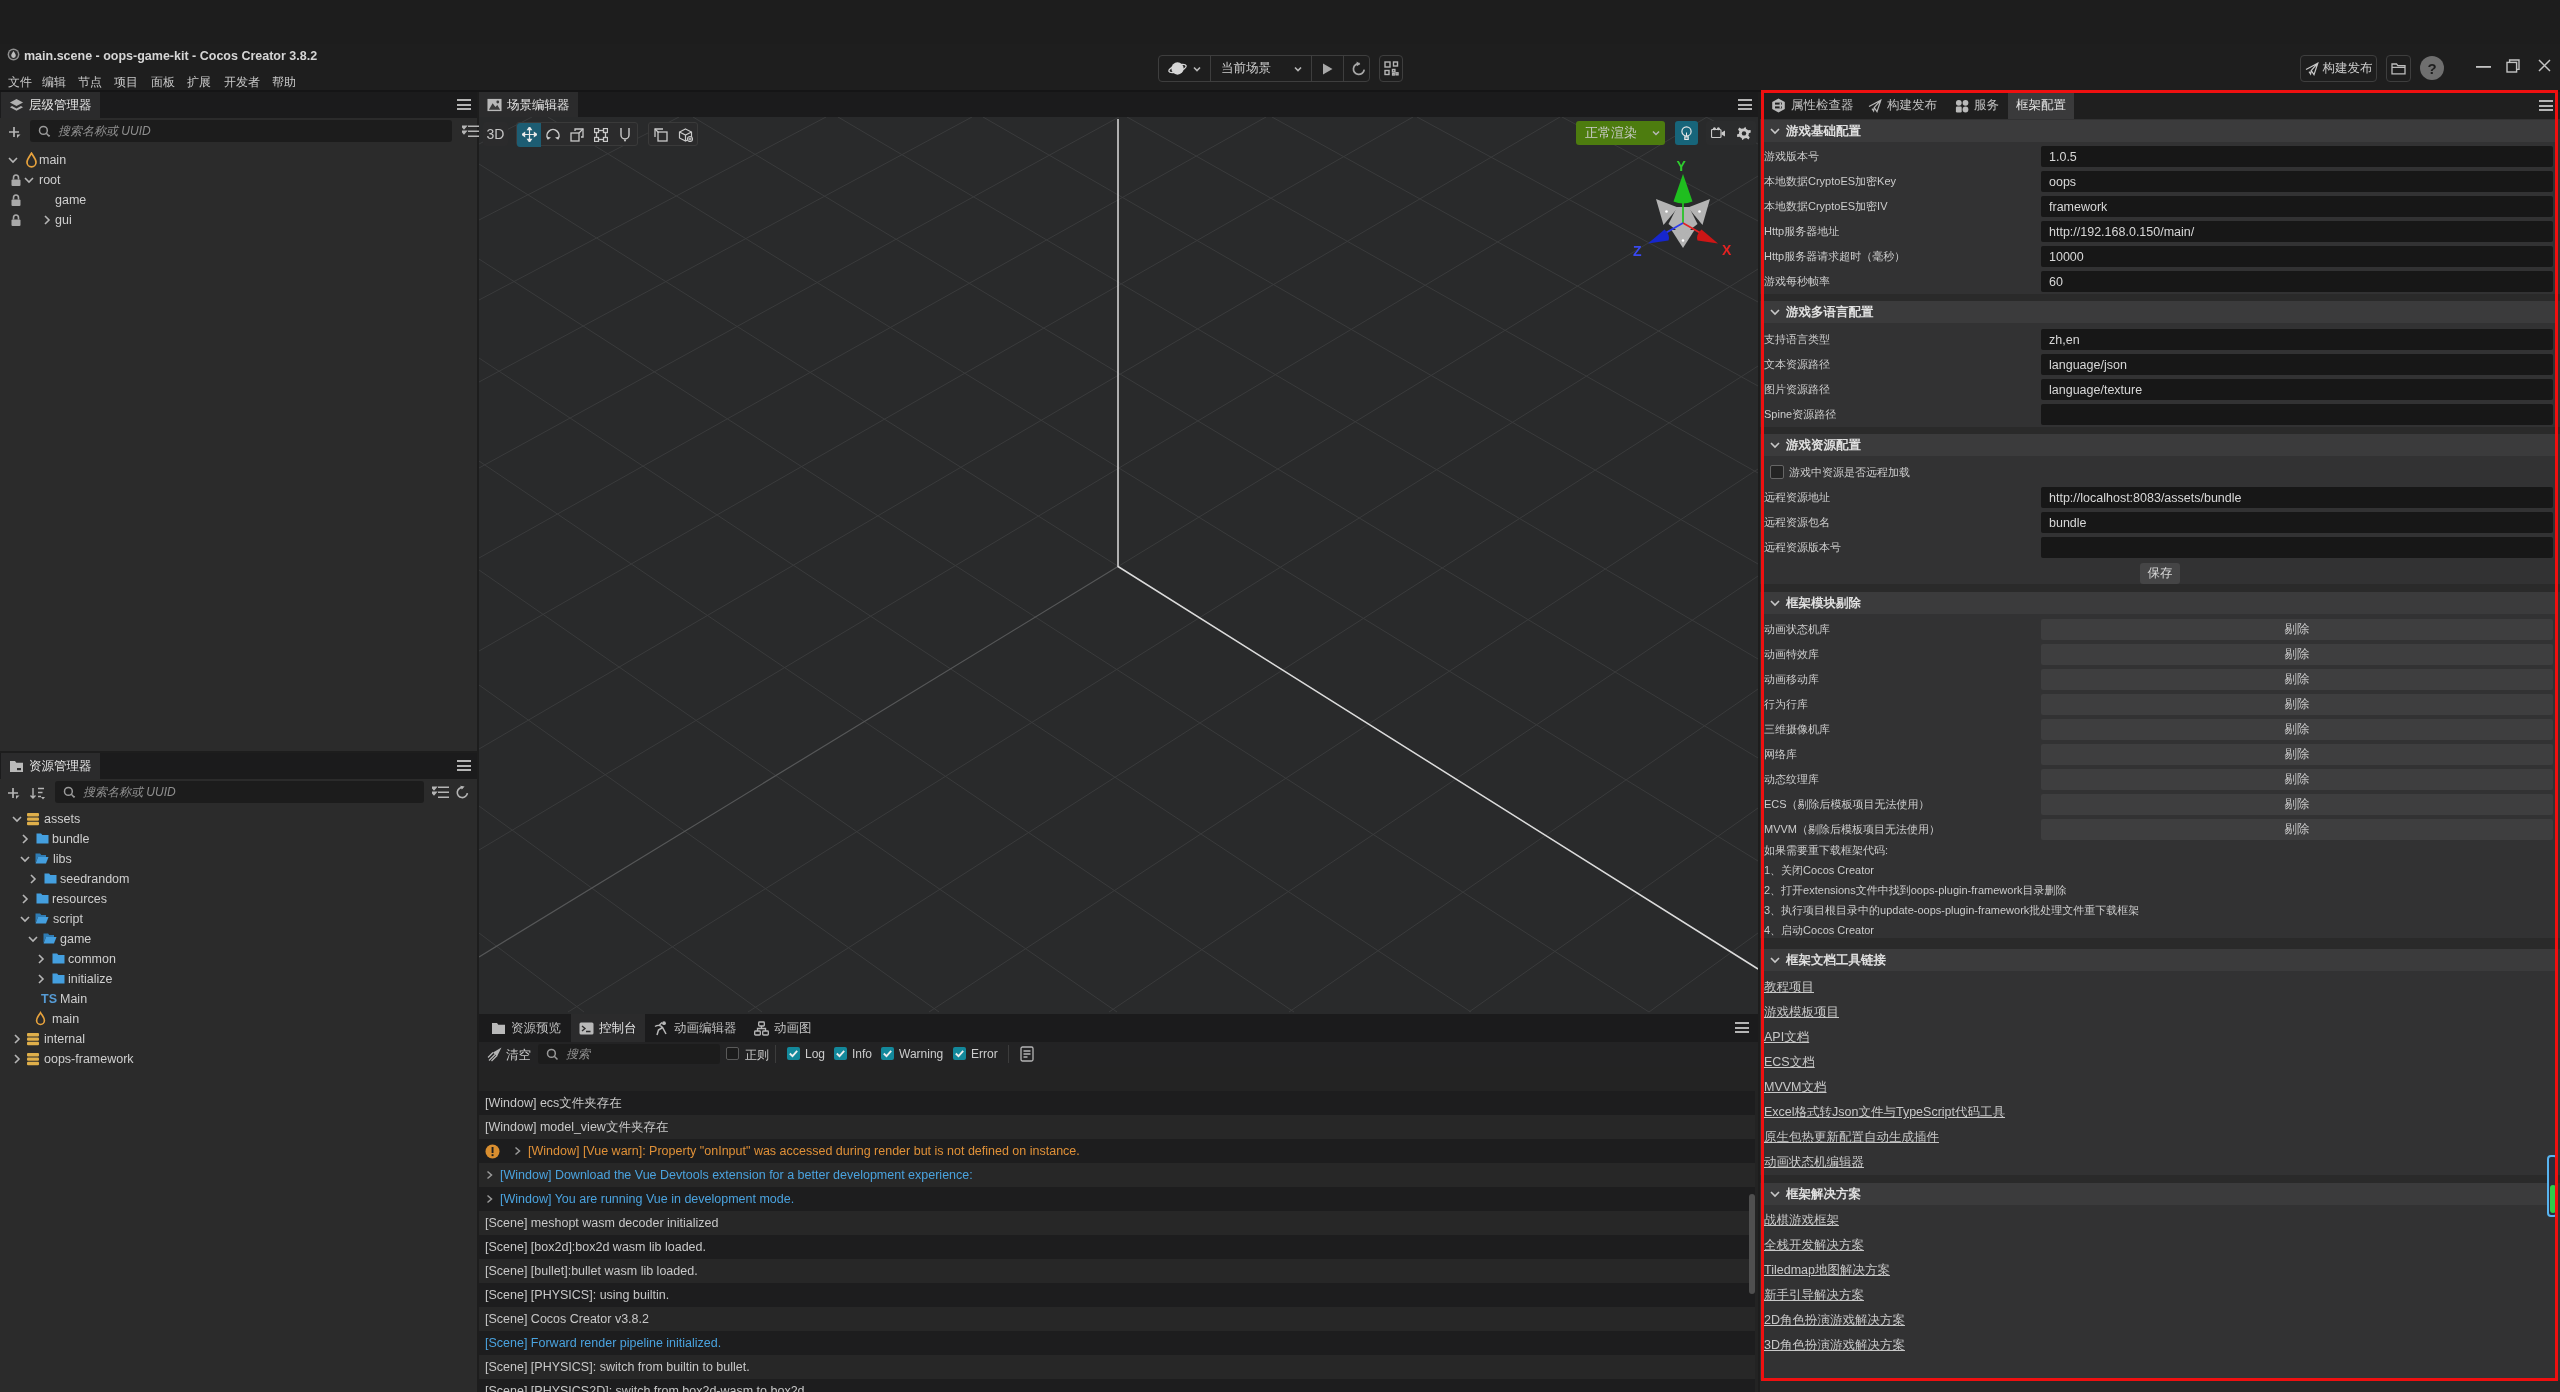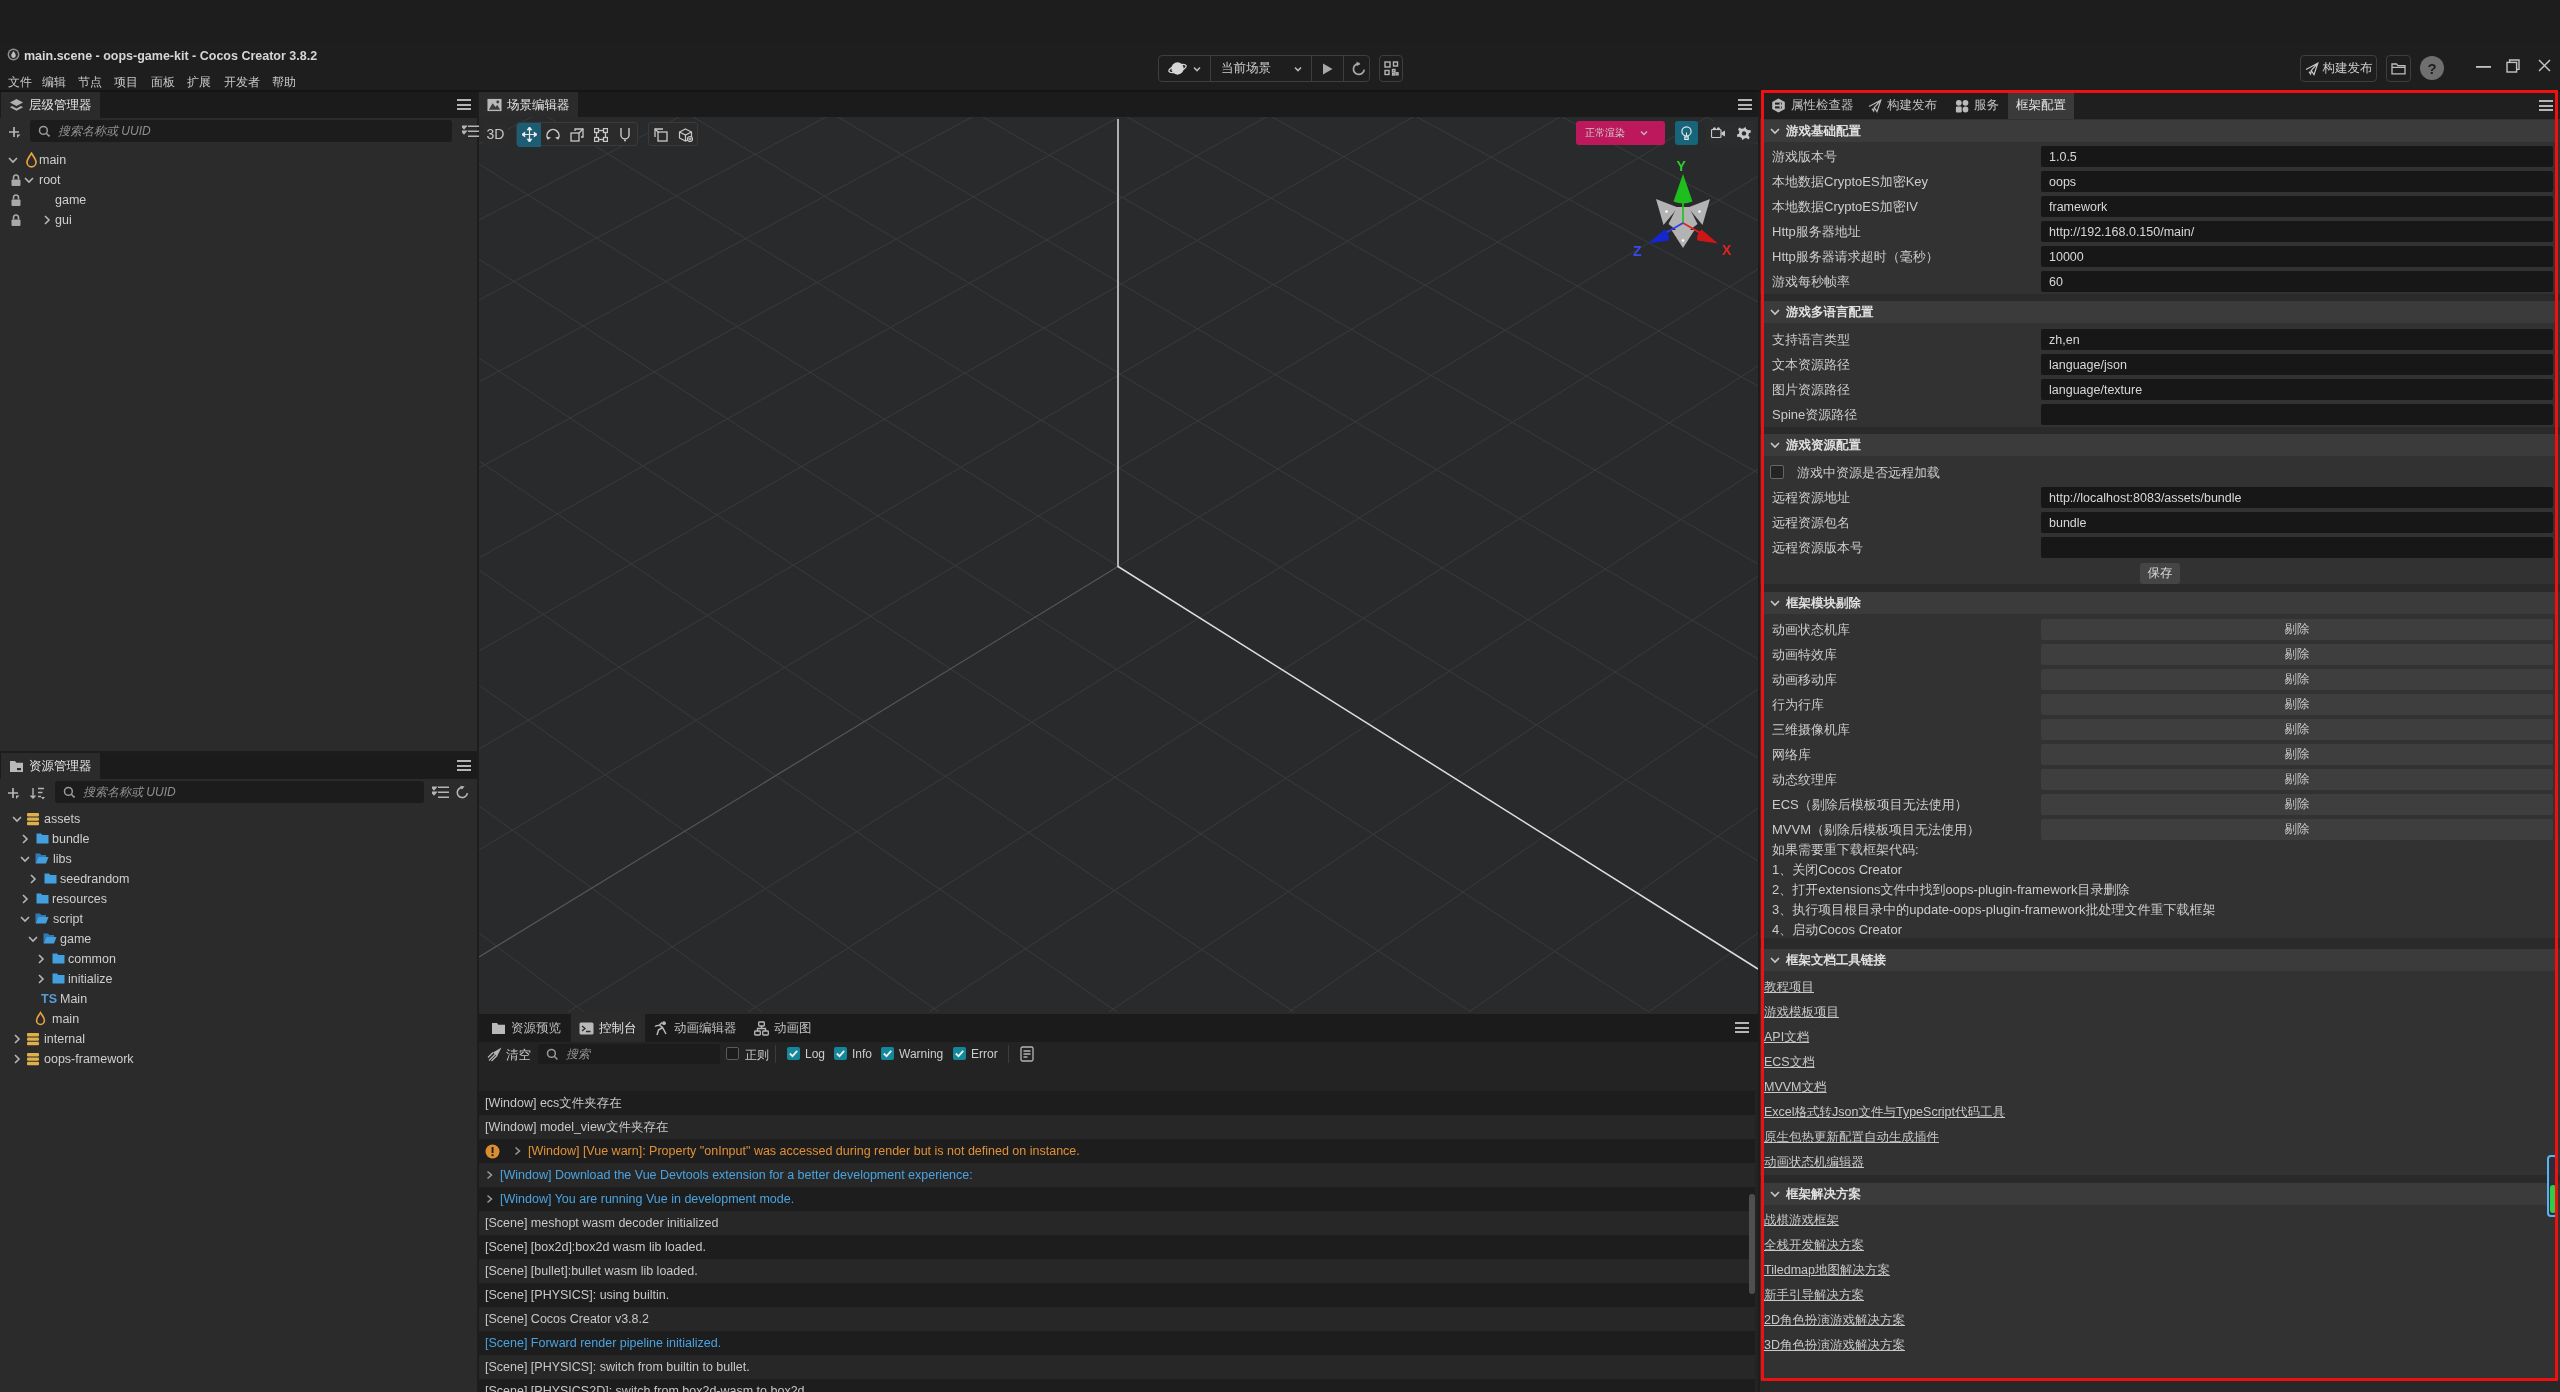--- a/index.html
+++ b/index.html
@@ -47,21 +47,21 @@
   #console { position:absolute; left:479px; top:970px; width:1279px; height:395px; background:#232323; }
   #console .row { position:absolute; left:0; right:3px; height:24px; display:flex; align-items:center; padding-left:6px; color:#c8c8c8; font-size:12.5px; white-space:nowrap; }
   #console .row.odd { background:#272727; }
   #console .row.even { background:#1d1d1e; }
 
   
   #right { position:absolute; left:1760px; top:48px; width:800px; height:1317px; background:#323233; }
   #right .tabbar { background:#1f1f1f; height:27px; }
   .sect { position:absolute; left:2px; right:2px; height:22px; background:#3b3b3c; display:flex; align-items:center; font-weight:bold; color:#e0e0e0; font-size:12.5px; padding-left:8px; gap:6px; }
   .prow { position:absolute; height:25px; }
-  .plabel { position:absolute; left:4px; top:0; height:25px; display:flex; align-items:center; color:#cccccc; font-size:13px;padding-left:8px; }
+  .plabel { position:absolute; left:4px; top:0; height:25px; display:flex; align-items:center; color:#cccccc; font-size:11px; }
   .pinput { position:absolute; left:281px; width:512px; top:2px; height:21px; background:#171717; border-radius:2px; color:#d8d8d8; font-size:12.5px; display:flex; align-items:center; padding-left:8px; }
   .pbtn { position:absolute; left:281px; width:512px; top:2px; height:21px; background:#3e3e3f; border-radius:2px; color:#c8c8c8; font-size:12.5px; display:flex; align-items:center; justify-content:center; }
   .plink { position:absolute; left:4px; height:25px; display:flex; align-items:center; color:#c8c8c8; font-size:12.5px; text-decoration:underline; }
   #redbox { position:absolute; left:1761px; top:46px; width:797px; height:1291px; border:3px solid #ef1010; z-index:50; }
 
   
   #status { position:absolute; left:0; top:1365px; width:2560px; height:27px; background:#262626; border-top:1px solid #161616; }
   .stat { position:absolute; top:0; height:27px; display:flex; align-items:center; gap:5px; color:#c8c8c8; font-size:12.5px; }
 </style>
 </head>
@@ -462,21 +462,21 @@
         <div class="sbtn" style="width:24px">
             <svg width="15" height="14" viewBox="0 0 15 14" fill="none" stroke="#c9c9c9" stroke-width="1.2">
               <path d="M7.5 1 L13.5 4 V10 L7.5 13 L1.5 10 V4 Z"></path>
               <path d="M1.5 4 L7.5 7 L13.5 4 M7.5 7 V13"></path>
               <circle cx="12" cy="11" r="2.5" fill="#2b2b2c"></circle>
               <path d="M12 9.4 V12.6 M10.4 11 H13.6"></path>
             </svg>
           </div>
       </div>
     </div>
-    <div class="abs" style="left:1097px;top:29px;width:89px;height:24px;background:#be185d;border-radius:3px;display:flex;align-items:center;color:#cccccc;font-size:10px">
+    <div class="abs" style="left:1097px;top:29px;width:89px;height:24px;background:#4d7c0f;border-radius:3px;display:flex;align-items:center;color:#cccccc;font-size:13px">
         <span style="margin-left:9px">正常渲染</span>
         <svg style="margin-left:14px" width="10" height="10" viewBox="0 0 10 10">
           <path d="M2 3.5 L5 6.5 L8 3.5" stroke="#b8b8b8" stroke-width="1.5" fill="none"></path>
         </svg>
       </div>
     <div class="abs" style="left:1196px;top:29px;width:23px;height:24px;background:#17657a;border-radius:3px;display:flex;align-items:center;justify-content:center">
         <svg width="13" height="15" viewBox="0 0 13 15" fill="none" stroke="#e8e8e8" stroke-width="1.2">
           <circle cx="6.5" cy="5.4" r="4.6"></circle>
           <path d="M4.8 10.8 h3.4 v2.6 h-3.4 Z"></path>
           <path d="M6.5 6.5 V10" stroke-width="1"></path>

